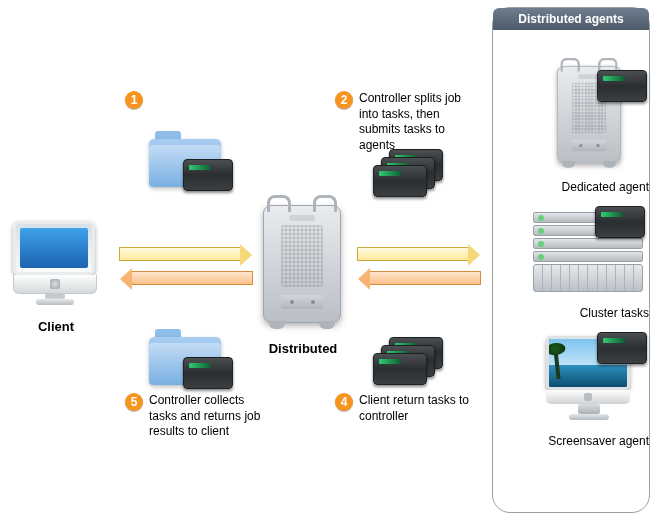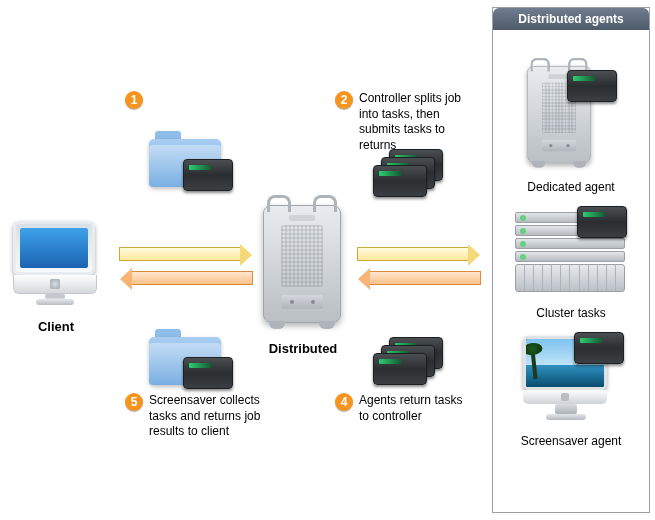--- a/index.html
+++ b/index.html
@@ -2,23 +2,23 @@
 <html><head>
 <meta charset="utf-8">
 <style>
   html,body{margin:0;padding:0;font-family:"Lucida Grande","Helvetica Neue",Arial,sans-serif;font-size:12px;color:#000;background:#fff}
   .stage{position:relative;width:655px;height:520px;background:#fff;border:1px solid transparent}
   .step-num{display:inline-flex;align-items:center;justify-content:center;width:18px;height:18px;border-radius:50%;background:#f7941e;color:#fff;font-weight:bold;font-size:12px;line-height:18px;flex-shrink:0;box-shadow:0 1px 1px rgba(0,0,0,.3)}
   .step{position:absolute;display:flex;align-items:flex-start;gap:6px;line-height:1.3}
   .step span.txt{display:inline-block}
   .node-label{position:absolute;font-weight:bold;font-size:13px;text-align:center}
   
-  .sidebar{position:absolute;right:6px;top:6px;width:158px;height:506px;border:1px solid #9aa0a6;border-radius:0;background:#fff;box-sizing:border-box;padding-top:28px}
+  .sidebar{position:absolute;right:6px;top:6px;width:158px;height:506px;border:1px solid #9aa0a6;border-radius:18px;background:#fff;box-sizing:border-box;padding-top:28px}
   .sidebar-title{position:absolute;left:0;right:0;top:0;height:22px;border-top-left-radius:6px;border-top-right-radius:6px;background:linear-gradient(#6f7d8f,#4e5a68);color:#fff;font-weight:bold;font-size:12px;text-align:center;line-height:22px}
-  .agent{display:flex;flex-direction:column;align-items:center;gap:4px;margin-bottom:14px}
+  .agent{display:flex;flex-direction:column;align-items:flex-end;gap:4px;margin-bottom:14px}
   .agent-label{font-size:12px;color:#000;text-align:center;margin-top:2px}
   
   .arrow{position:absolute;height:14px;box-sizing:border-box}
   .arrow.right{background:linear-gradient(#fffbe0,#fde89a);border:1px solid #c8a93a}
   .arrow.left{background:linear-gradient(#ffe6ce,#fbc189);border:1px solid #d88a3e}
   .arrow::after{content:"";position:absolute;top:-4px;width:0;height:0;border-top:11px solid transparent;border-bottom:11px solid transparent}
   .arrow.right::after{right:-12px;border-left:12px solid #f5d978}
   .arrow.left::after{left:-12px;border-right:12px solid #f7b473}
   
   .imac{position:relative;width:90px;height:90px}
@@ -64,33 +64,33 @@
 </style>
 </head>
 <body>
 <div class="stage">
 
   <div class="step" style="left:124px;top:90px;width:130px">
     <span class="step-num">1</span>
   </div>
   <div class="step" style="left:334px;top:90px;width:140px">
     <span class="step-num">2</span>
-    <span class="txt">Controller splits job into tasks, then submits tasks to returns</span>
+    <span class="txt">Controller splits job into tasks, then submits tasks to agents</span>
   </div>
   <div class="step" style="left:503px;top:38px;width:138px">
     <span class="step-num">3</span>
     <span class="txt">Agents execute tasks</span>
   </div>
   <div class="step" style="left:334px;top:392px;width:136px">
     <span class="step-num">4</span>
-    <span class="txt">Agents return tasks to controller</span>
+    <span class="txt">Client return tasks to controller</span>
   </div>
   <div class="step" style="left:124px;top:392px;width:150px">
     <span class="step-num">5</span>
-    <span class="txt">Screensaver collects tasks and returns job results to client</span>
+    <span class="txt">Controller collects tasks and returns job results to client</span>
   </div>
 
   <div class="imac" style="position:absolute;left:10px;top:218px">
     <div class="screen"></div>
       <div class="chin"></div>
       <div class="stand"></div>
       <div class="base"></div>
   </div>
   <div class="node-label" style="left:10px;top:318px;width:90px">Client</div>
 

